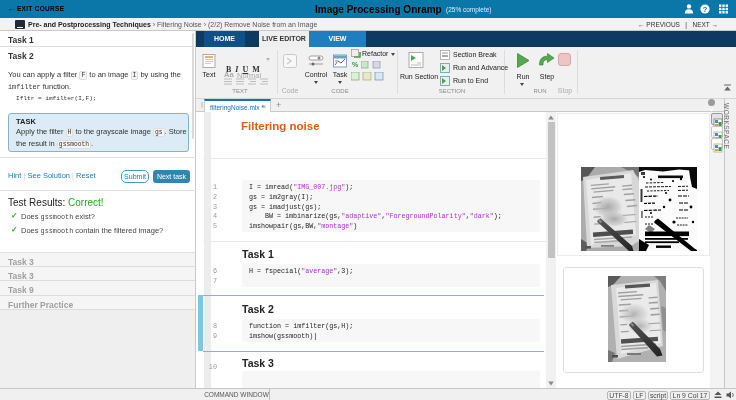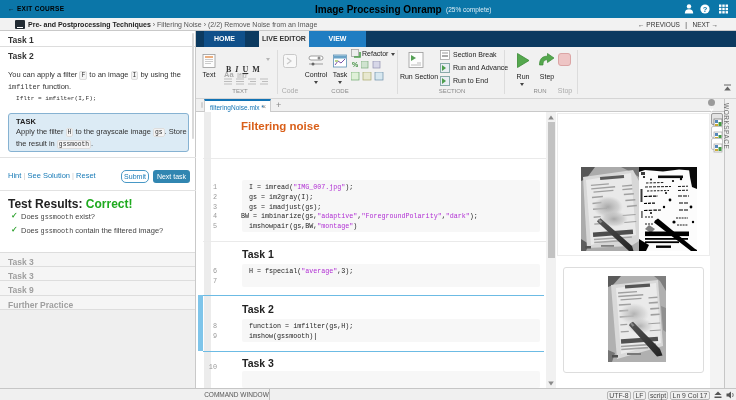--- a/index.html
+++ b/index.html
@@ -125,21 +125,21 @@
 <div class="abs mono" style="left:16px;top:95px;font-size:6.1px;color:#333">Ifltr = imfilter(I,F);</div>
 <div class="abs" id="taskbox"></div>
 <div class="abs" style="left:16px;top:117px;font-size:7.5px;font-weight:bold;color:#222">TASK</div>
 <div class="abs ltxt" style="left:16px;top:127px;white-space:nowrap">Apply the filter <span class="tok">H</span> to the grayscale image <span class="tok">gs</span>. Store</div>
 <div class="abs ltxt" style="left:16px;top:139px;white-space:nowrap">the result in <span class="tok">gssmooth</span>.</div>
 <div class="abs sep" style="top:157px"></div>
 <div class="abs" style="left:8px;top:171px;font-size:7.5px;color:#197bb7">Hint <span style="color:#ccc">|</span> See Solution <span style="color:#ccc">|</span> Reset</div>
 <div class="abs" id="submitbtn">Submit</div>
 <div class="abs" id="nexttaskbtn">Next task</div>
 <div class="abs sep" style="top:190px"></div>
-<div class="abs" style="left:8px;top:197px;font-size:12px;font-weight:bold;color:#222">Test Results: <span style="color:#1faa1f">Correct!</span></div>
+<div class="abs" style="left:8px;top:197px;font-size:10px;font-weight:normal;color:#222">Test Results: <span style="color:#1faa1f">Correct!</span></div>
 <div class="abs chk" style="left:11px;top:211px">✓</div>
 <div class="abs testtxt" style="left:21px;top:212px">Does <span class="mono">gssmooth</span> exist?</div>
 <div class="abs chk" style="left:11px;top:225px">✓</div>
 <div class="abs testtxt" style="left:21px;top:226px">Does <span class="mono">gssmooth</span> contain the filtered image?</div>
 <div class="abs taskhdr gray-hdr" style="top:252px;height:15px;border-top:1px solid #ddd">
     <span>Task 3</span>
   </div>
 <div class="abs taskhdr gray-hdr" style="top:267px;height:14px">
     <span>Task 3</span>
   </div>
@@ -175,21 +175,21 @@
 
 <svg class="abs" style="left:202px;top:54px" width="14" height="14" viewBox="0 0 14 14">
   <rect x="1" y="0.5" width="12" height="13" fill="#fdfdfd" stroke="#999" stroke-width="0.8"></rect>
   <line x1="3" y1="3" x2="11" y2="3" stroke="#e07a2a" stroke-width="1.2"></line>
   <line x1="3" y1="5.5" x2="11" y2="5.5" stroke="#c5c5c5" stroke-width="0.9"></line>
   <line x1="3" y1="7.5" x2="11" y2="7.5" stroke="#c5c5c5" stroke-width="0.9"></line>
   <line x1="3" y1="9.5" x2="9" y2="9.5" stroke="#c5c5c5" stroke-width="0.9"></line>
 </svg>
 <div class="abs ilabel" style="left:198px;top:71px;width:22px">Text</div>
 <div class="abs gray" style="left:224px;top:54px;font-size:7.5px;font-weight:bold;color:#ababab">Aa</div>
-<div class="abs gray" style="left:237px;top:55px;font-size:7.5px;color:#ababab">Ifltr</div>
+<div class="abs gray" style="left:237px;top:55px;font-size:7.5px;color:#ababab">Normal</div>
 <div class="abs arrow-dn" style="left:266px;top:58px;border-top-color:#b5b5b5"></div>
 <div class="abs" style="left:226px;top:65px;font-size:8px;color:#333;font-weight:bold;font-family:'Liberation Serif',serif">B&nbsp;&nbsp;<i>I</i>&nbsp;&nbsp;<span style="text-decoration:underline">U</span>&nbsp;&nbsp;M</div>
 <svg class="abs" style="left:224px;top:78px" width="50" height="8" viewBox="0 0 50 8">
   <g stroke="#bdbdbd" stroke-width="1">
     <line x1="0" y1="1" x2="8" y2="1"></line>
       <line x1="0" y1="3.5" x2="8" y2="3.5"></line>
       <line x1="0" y1="6" x2="8" y2="6"></line>
     <line x1="12" y1="1" x2="20" y2="1"></line>
       <line x1="12" y1="3.5" x2="20" y2="3.5"></line>
       <line x1="12" y1="6" x2="20" y2="6"></line>
@@ -297,21 +297,21 @@
   <div class="abs eline" style="top:46px"></div>
   <div class="abs codebox" style="top:68px;height:52px"></div>
   <div class="abs lnum" style="left:7px;top:71px">1</div>
   <div class="abs lnum" style="left:7px;top:80.8px">2</div>
   <div class="abs lnum" style="left:7px;top:90.6px">3</div>
   <div class="abs lnum" style="left:7px;top:100.4px">4</div>
   <div class="abs lnum" style="left:7px;top:110.2px">5</div>
   <div class="abs cl" style="left:53px;top:71px">I = imread(<span class="str">"IMG_007.jpg"</span>);</div>
   <div class="abs cl" style="left:53px;top:80.8px">gs = im2gray(I);</div>
   <div class="abs cl" style="left:53px;top:90.6px">gs = imadjust(gs);</div>
-  <div class="abs cl" style="left:45px;top:100.4px">BW = imbinarize(gs,<span class="str">"adaptive"</span>,<span class="str">"ForegroundPolarity"</span>,<span class="str">"dark"</span>);</div>
+  <div class="abs cl" style="left:69px;top:100.4px">BW = imbinarize(gs,<span class="str">"adaptive"</span>,<span class="str">"ForegroundPolarity"</span>,<span class="str">"dark"</span>);</div>
   <div class="abs cl" style="left:53px;top:110.2px">imshowpair(gs,BW,<span class="str">"montage"</span>)</div>
   <div class="abs eline" style="top:129px"></div>
   <div class="abs ehdr" style="top:136px">Task 1</div>
   <div class="abs codebox" style="top:152px;height:23px"></div>
   <div class="abs lnum" style="left:7px;top:155px">6</div>
   <div class="abs lnum" style="left:7px;top:164.8px">7</div>
   <div class="abs cl" style="left:53px;top:155px">H = fspecial(<span class="str">"average"</span>,3);</div>
   <div class="abs bline" style="top:183px"></div>
   <div class="abs ehdr" style="top:191px">Task 2</div>
   <div class="abs codebox" style="top:207px;height:23px"></div>

